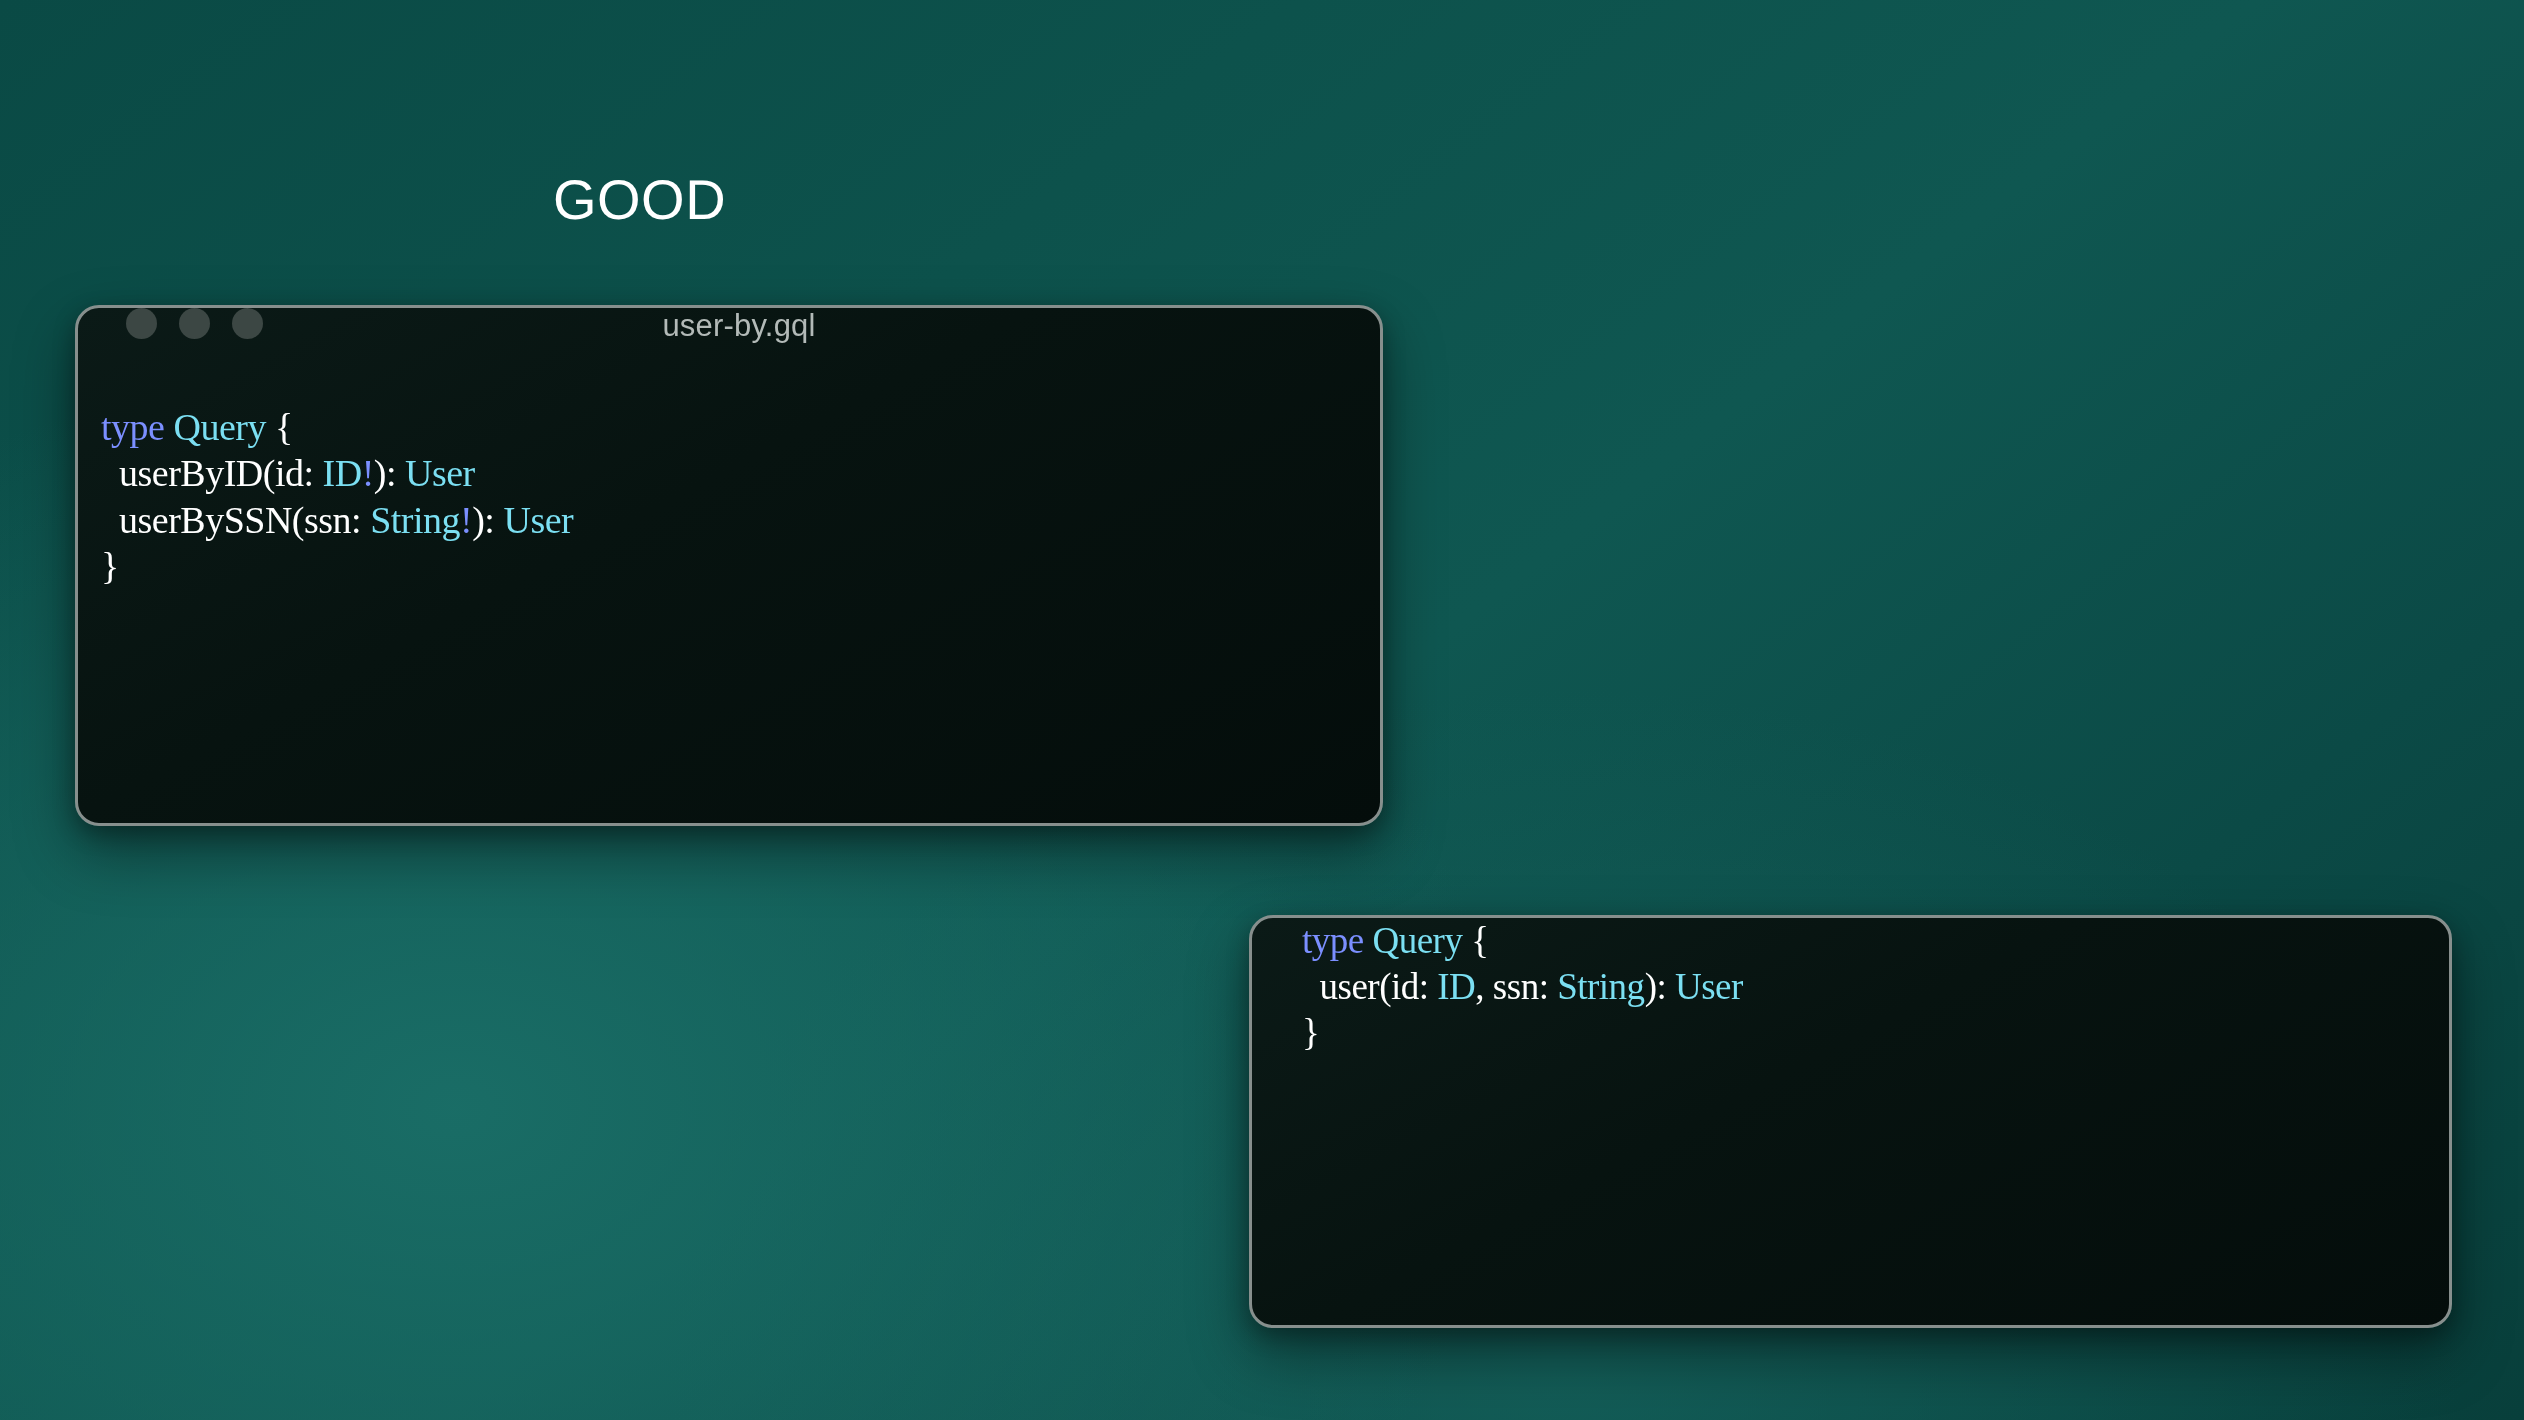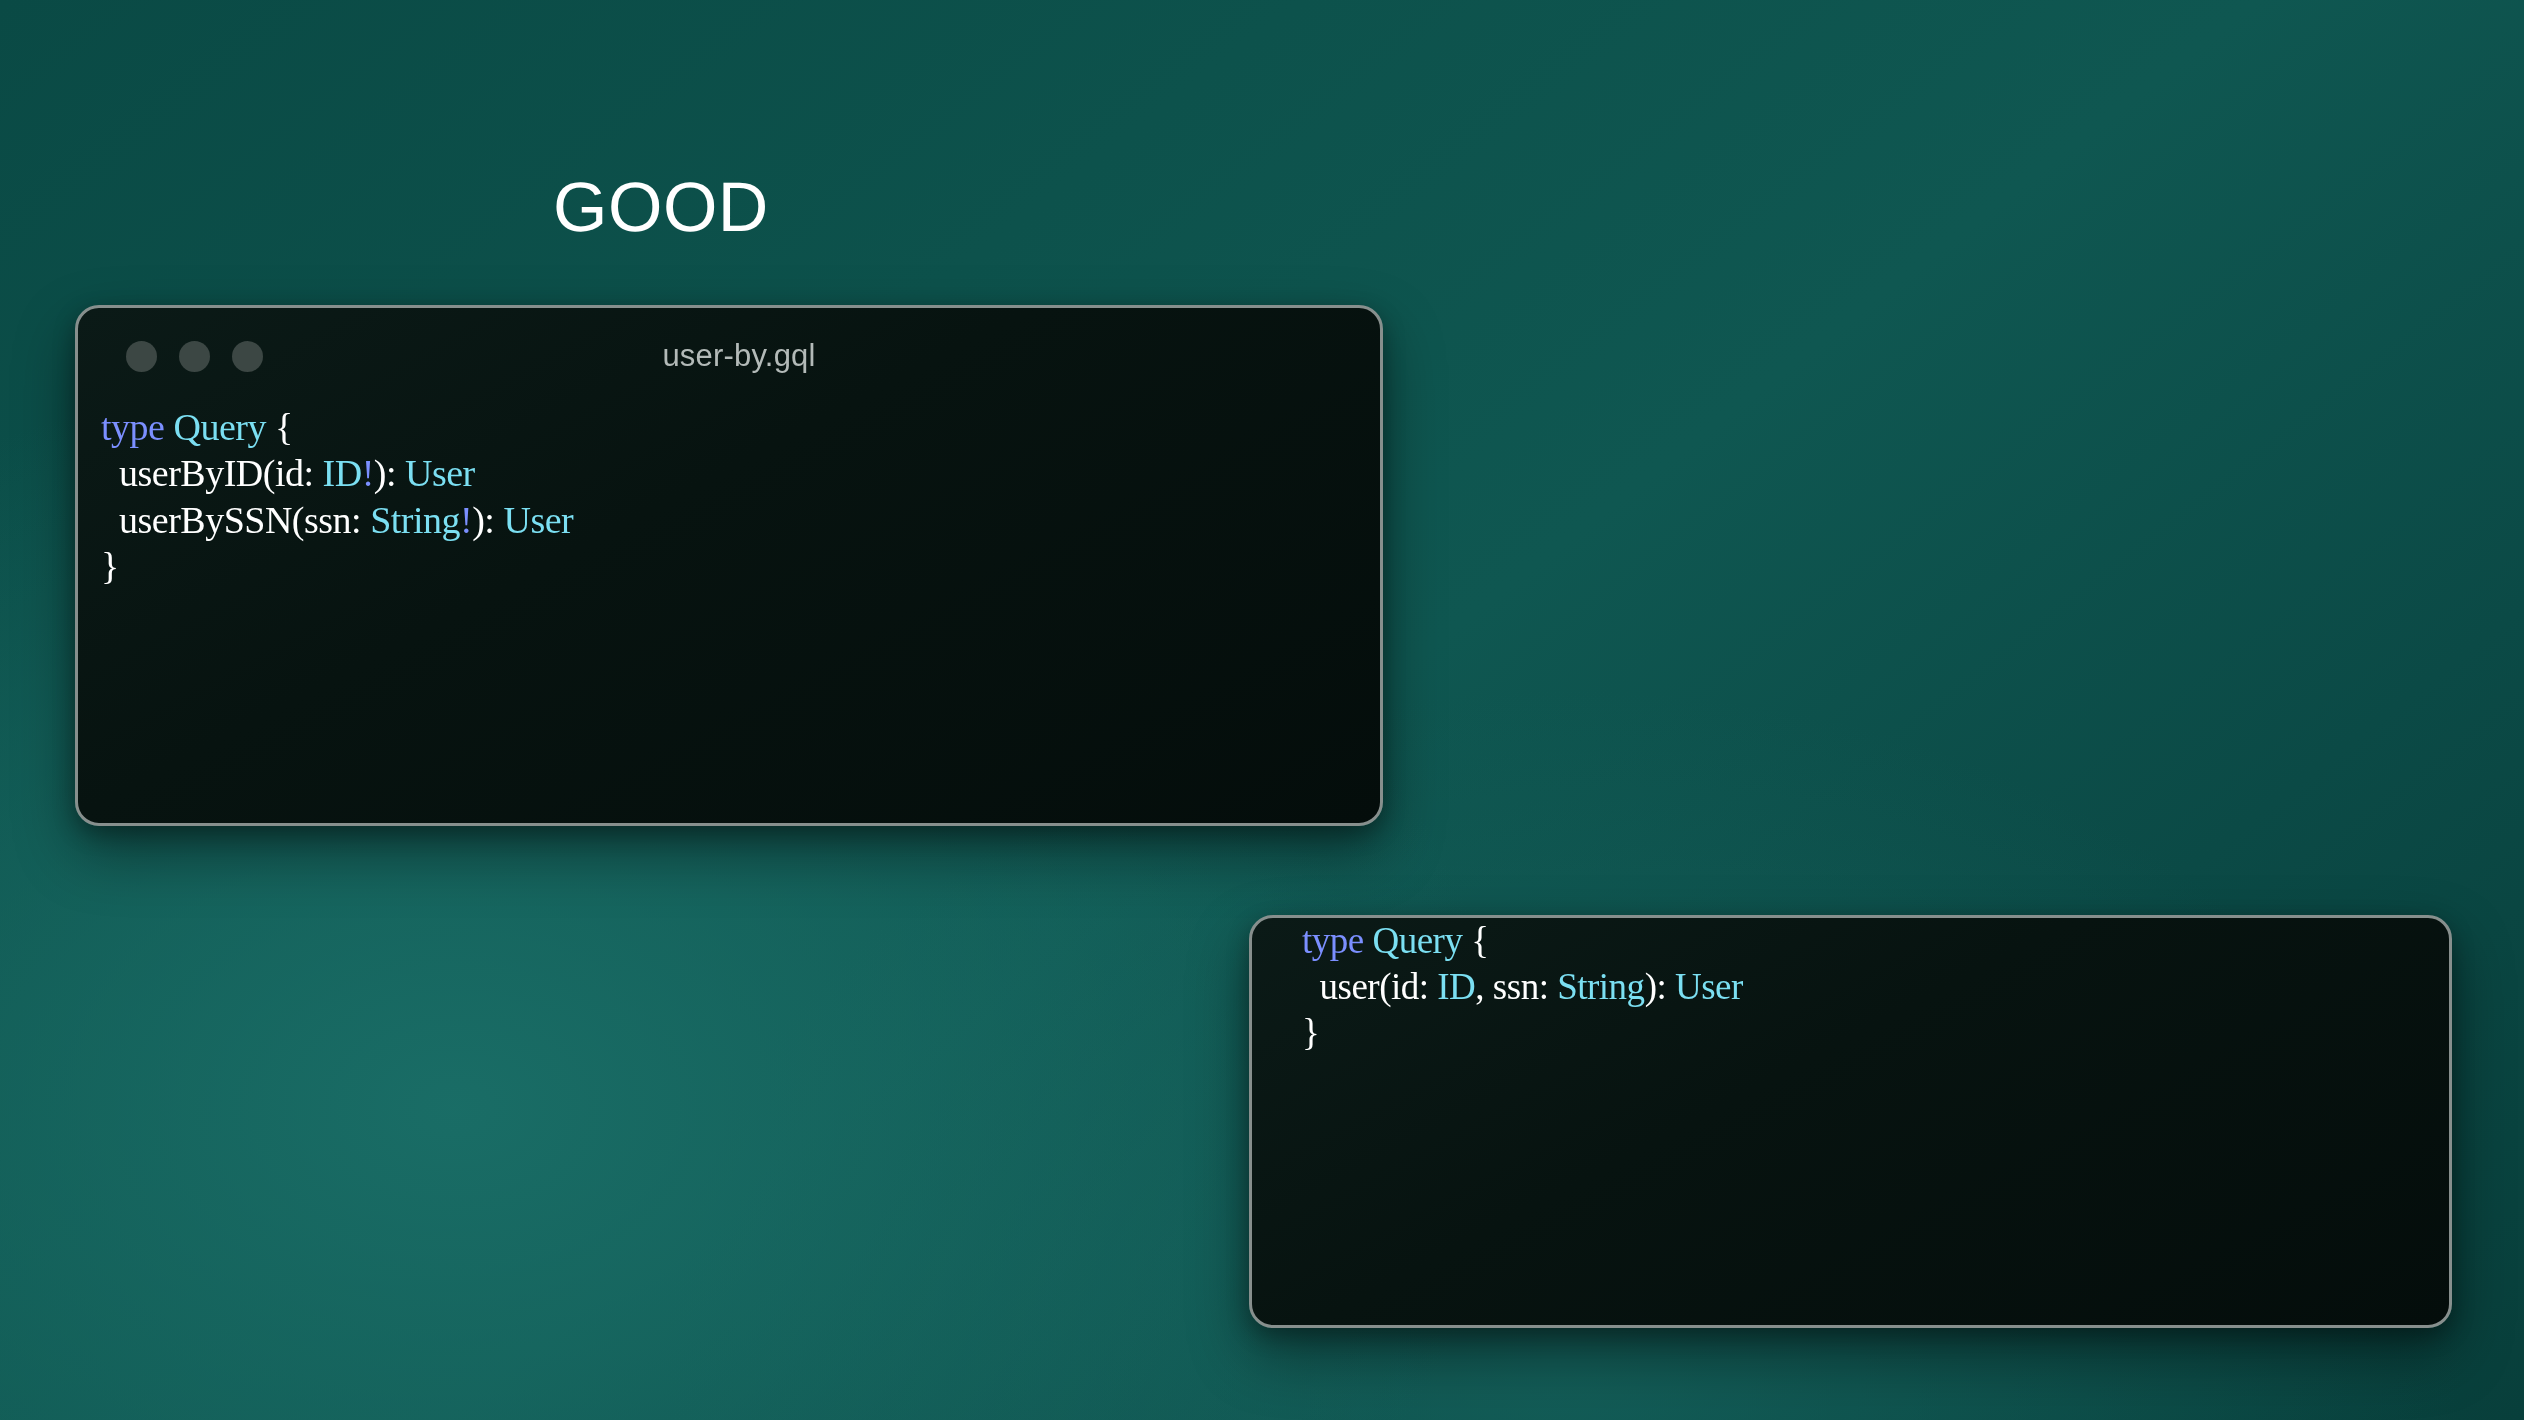--- a/index.html
+++ b/index.html
@@ -24,21 +24,21 @@
     position: absolute;
     color: #ffffff;
     font-weight: 300;
     letter-spacing: 0.5px;
     white-space: nowrap;
     text-rendering: geometricPrecision;
   }
   #verdict-good {
     left: 553px;
     top: 172px;
-    font-size: 70px;
+    font-size: 56px;
     line-height: 1;
   }
   #verdict-bad {
     left: 1748px;
     top: 780px;
     font-size: 84px;
     line-height: 1;
   }
 
   
@@ -54,21 +54,20 @@
     overflow: hidden;
   }
   #window-good  { left: 75px;   top: 305px;  width: 1308px; height: 521px; }
   #window-bad   { left: 1249px; top: 915px;  width: 1203px; height: 413px; }
 
   
   .titlebar {
     position: relative;
     height: 96px;
     display: flex;
-    align-items: center;
     padding-left: 20px;
   }
   #window-bad .titlebar { height: 90px; }
 
   .dots {
     position: absolute;
     left: 48px;
     display: flex;
     gap: 22px;
     align-items: center;

